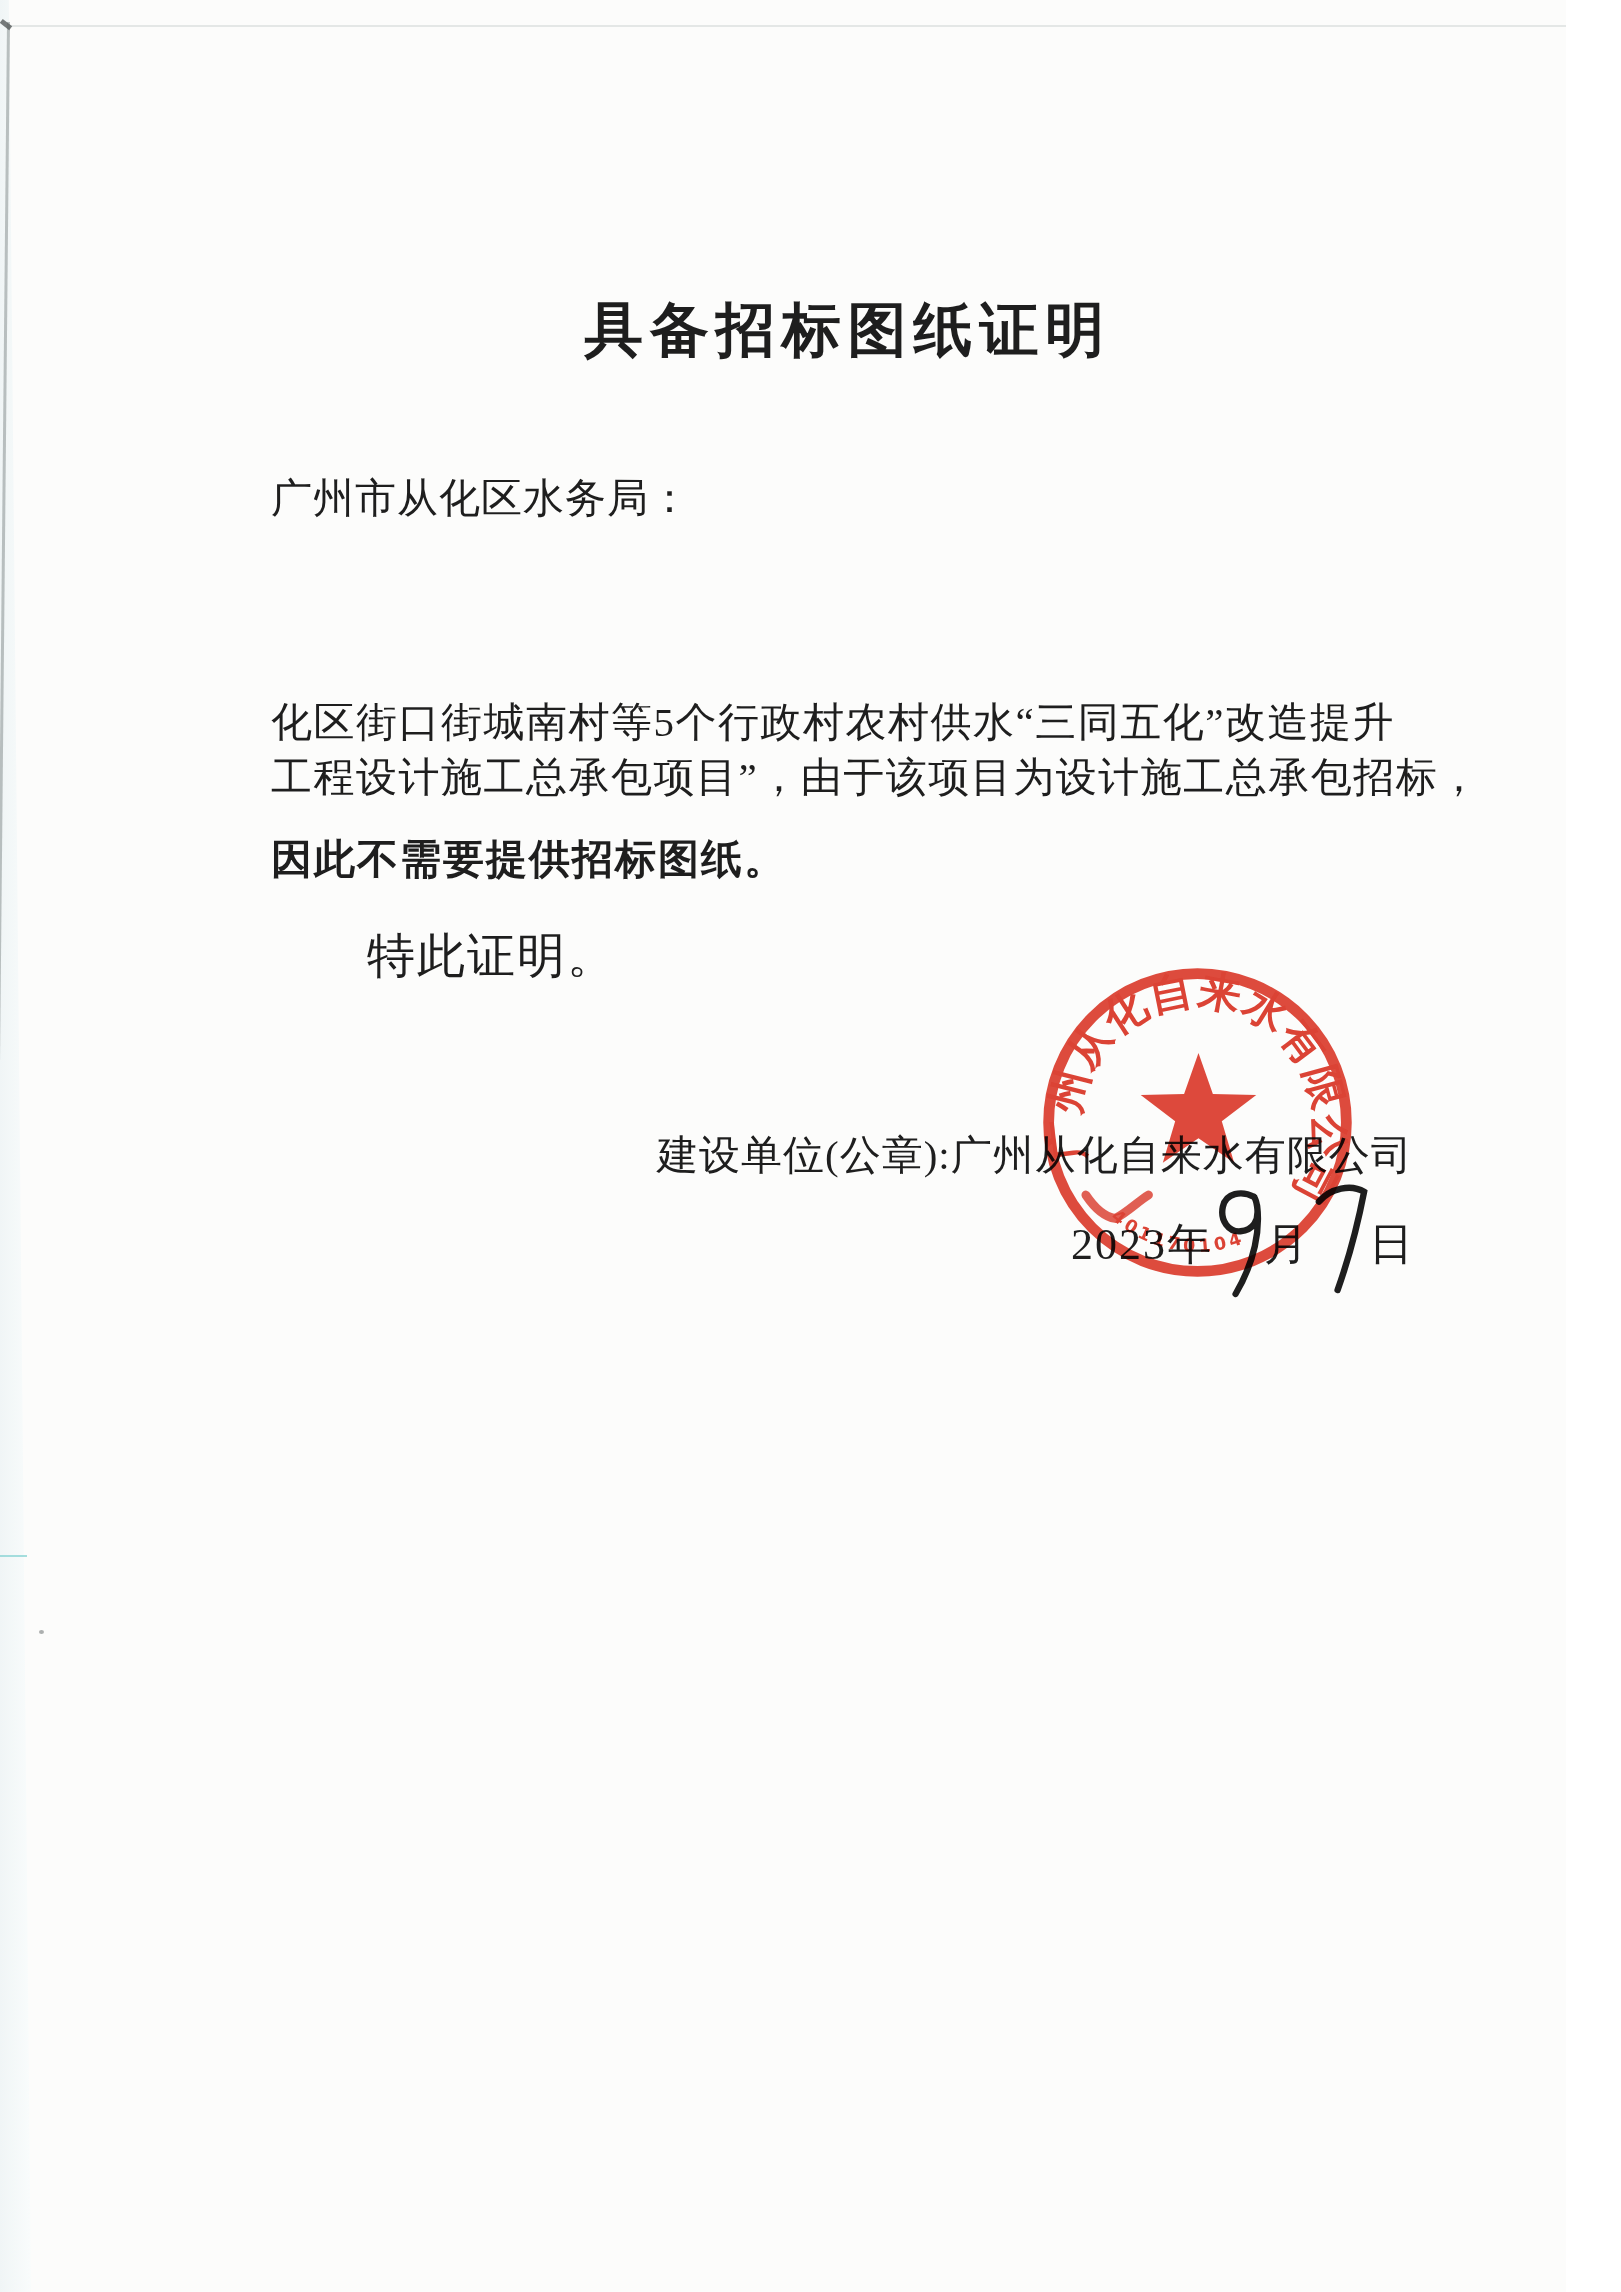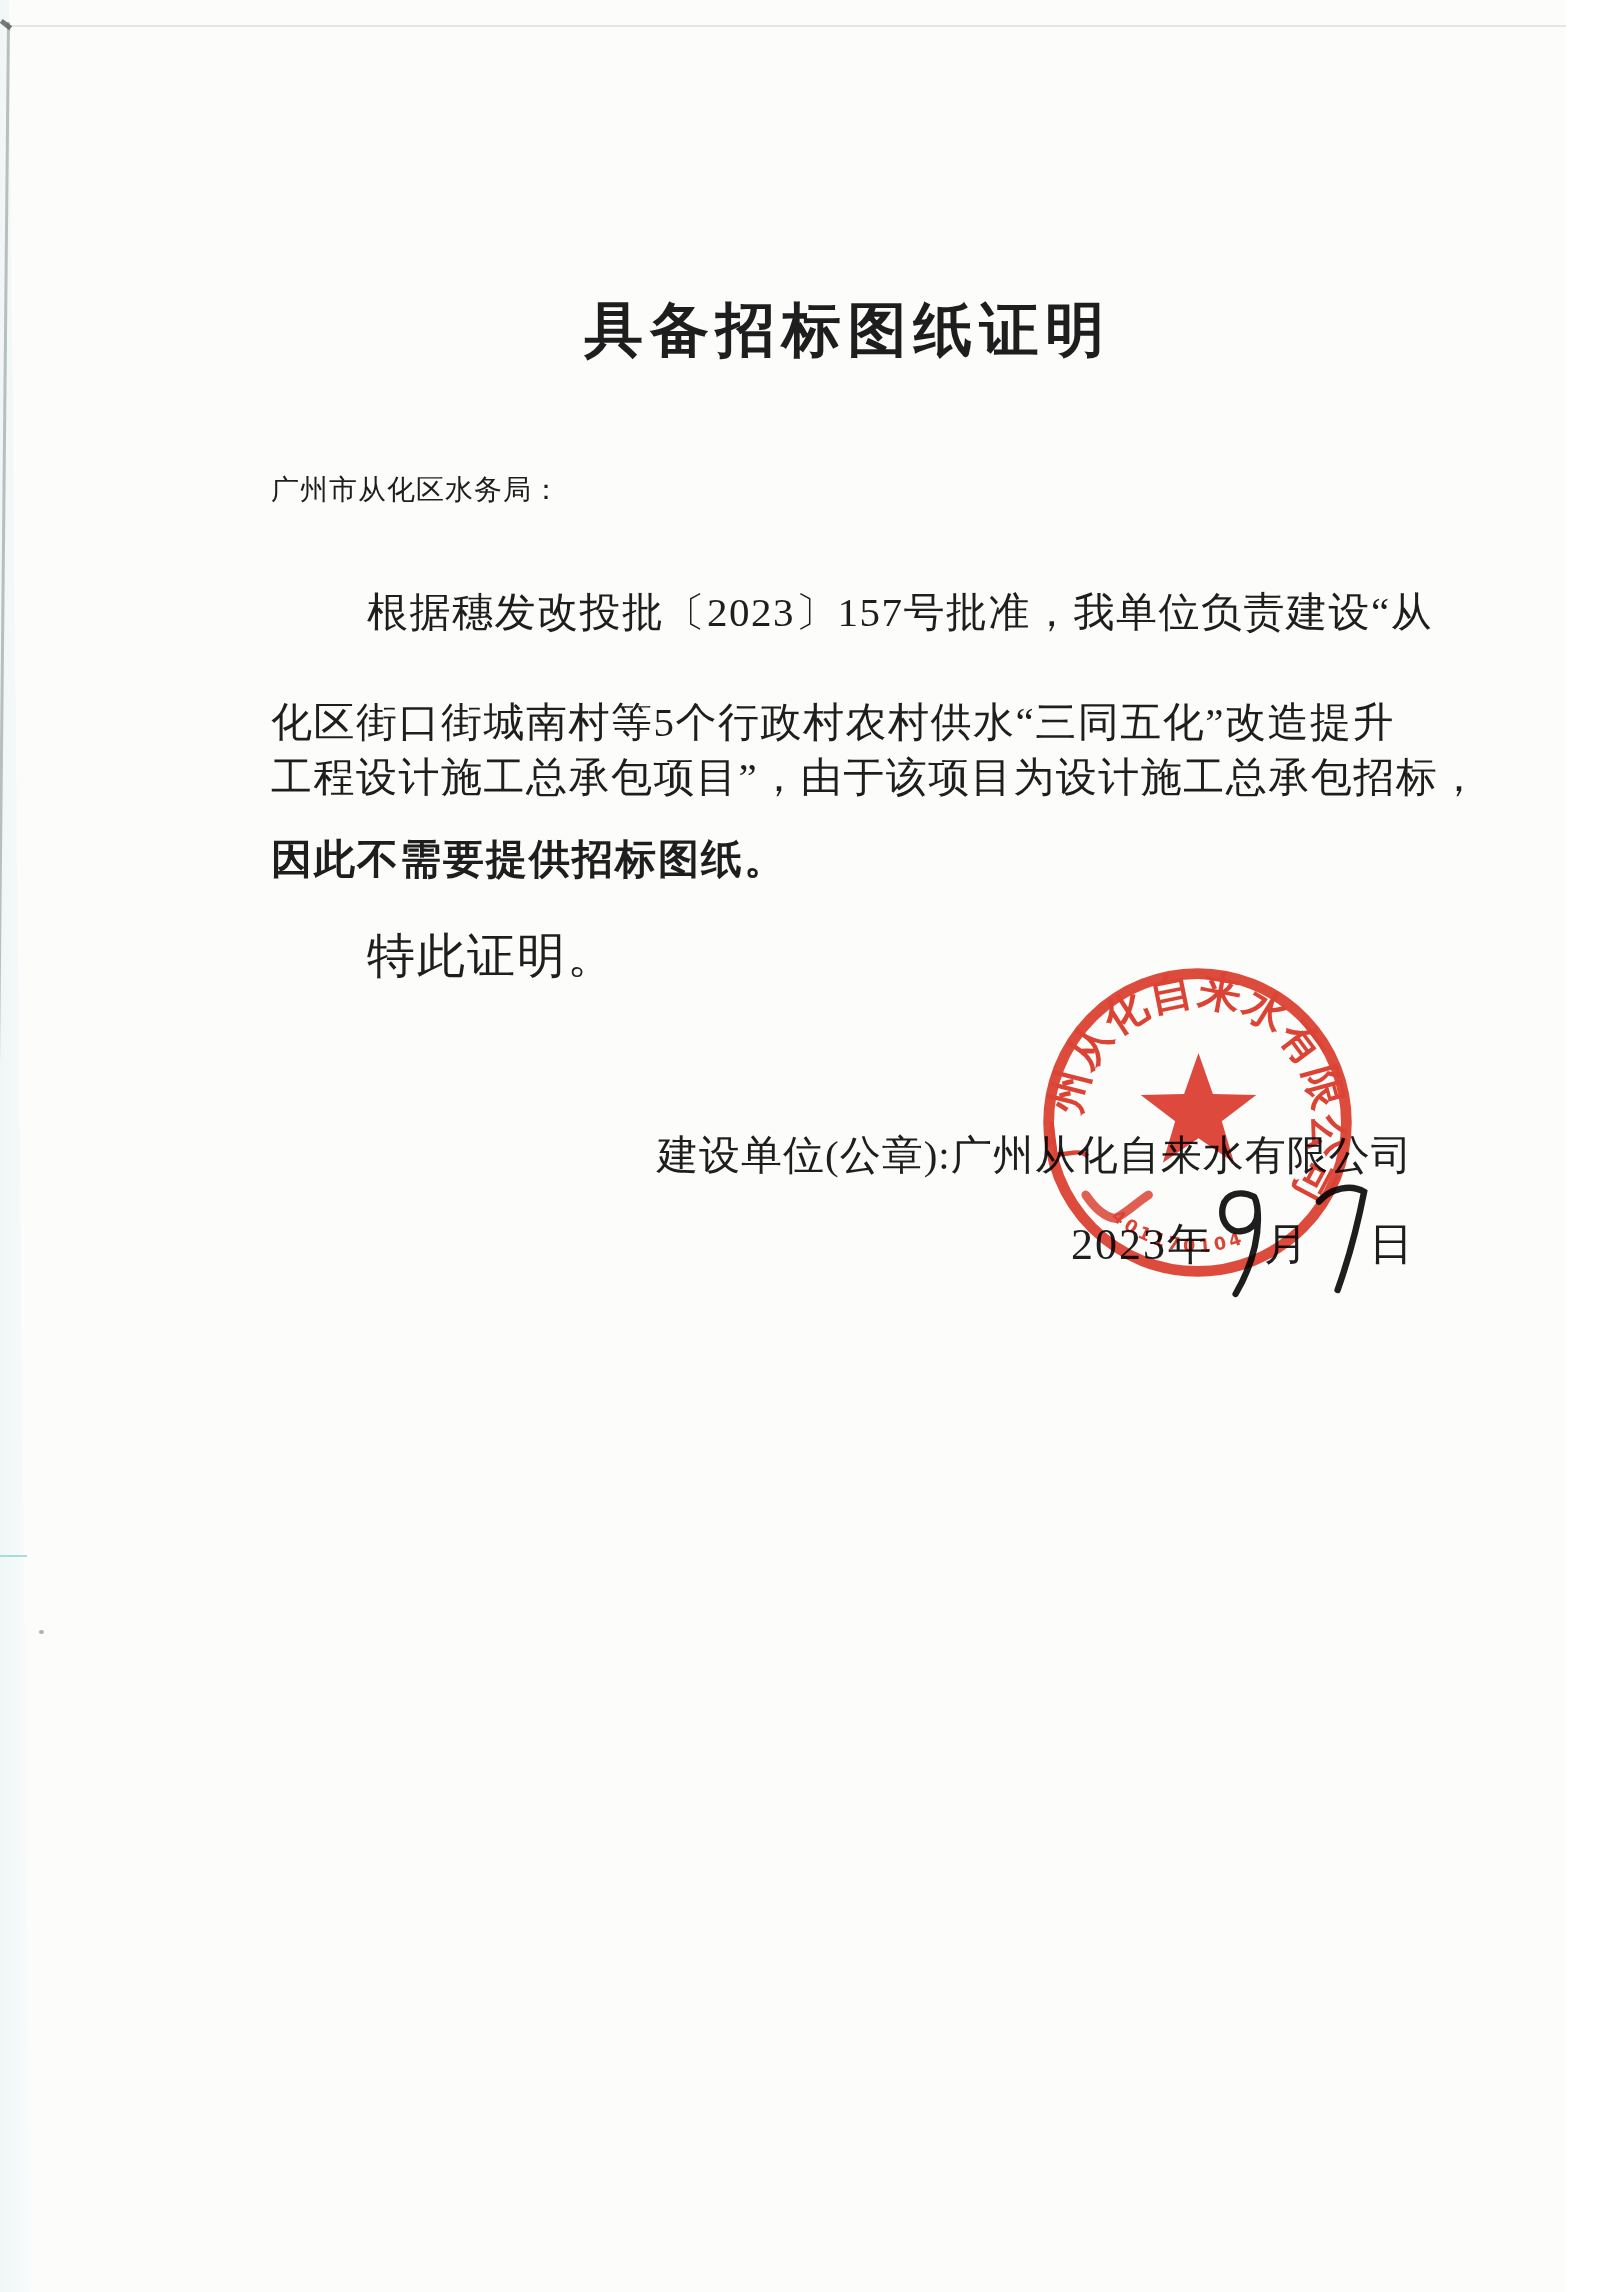--- a/index.html
+++ b/index.html
@@ -9,21 +9,21 @@
     background:var(--paper,#fcfcfb);
     overflow:hidden;
     font-family:"Liberation Serif","DejaVu Serif",serif;
     color:var(--ink,#1e1e1e);
   }
   .abs{position:absolute;white-space:nowrap;}
   .doc-title{
     font-size:59px;font-weight:bold;letter-spacing:6.9px;
     left:584px;top:291px;
   }
-  .addressee{font-size:28px;letter-spacing:1px;left:271px;top:471px;}
+  .addressee{font-size:41px;letter-spacing:1px;left:271px;top:471px;}
   .bodyline{font-size:41px;letter-spacing:1.5px;}
   .l1{left:367px;top:585px;}
   .l2{left:271px;top:667px;margin-top:28px;}
   .l3{left:271px;top:750px;}
   .l4{left:271px;top:832px;letter-spacing:2px;font-weight:bold;}
   .closing{font-size:48px;letter-spacing:2px;left:367px;top:924px;}
   .signature{font-size:41px;letter-spacing:1px;left:657px;top:1128px;z-index:2;}
   .date-row{
     left:1071px;top:1211px;z-index:2;
     display:flex;align-items:flex-start;
@@ -72,21 +72,20 @@
   <div class="abs edge-line"></div>
   <div class="abs top-line"></div>
   <div class="abs corner-mark"></div>
   <div class="abs cyan-tick"></div>
   <div class="abs speck"></div>
 
   <div class="abs doc-title">具备招标图纸证明</div>
 
   <div class="abs addressee">广州市从化区水务局：</div>
 
-  <div class="abs bodyline l1">根据穗发改投批〔2023〕157号批准，我单位负责建设“从</div>
   <div class="abs bodyline l2">化区街口街城南村等5个行政村农村供水“三同五化”改造提升</div>
   <div class="abs bodyline l3">工程设计施工总承包项目”，由于该项目为设计施工总承包招标，</div>
   <div class="abs bodyline l4">因此不需要提供招标图纸。</div>
 
   <div class="abs closing">特此证明。</div>
 
   <div class="abs signature">建设单位(公章):广州从化自来水有限公司</div>
 
   <div class="abs date-row">
     <span class="date-text">2023年</span>

